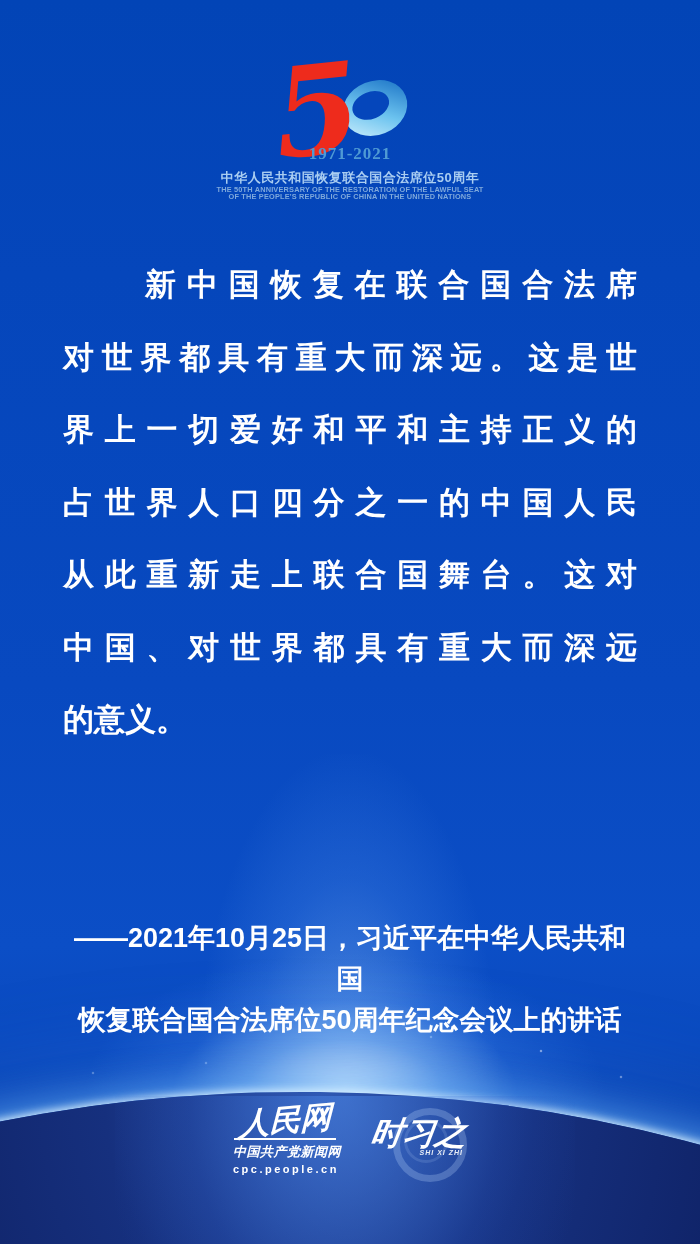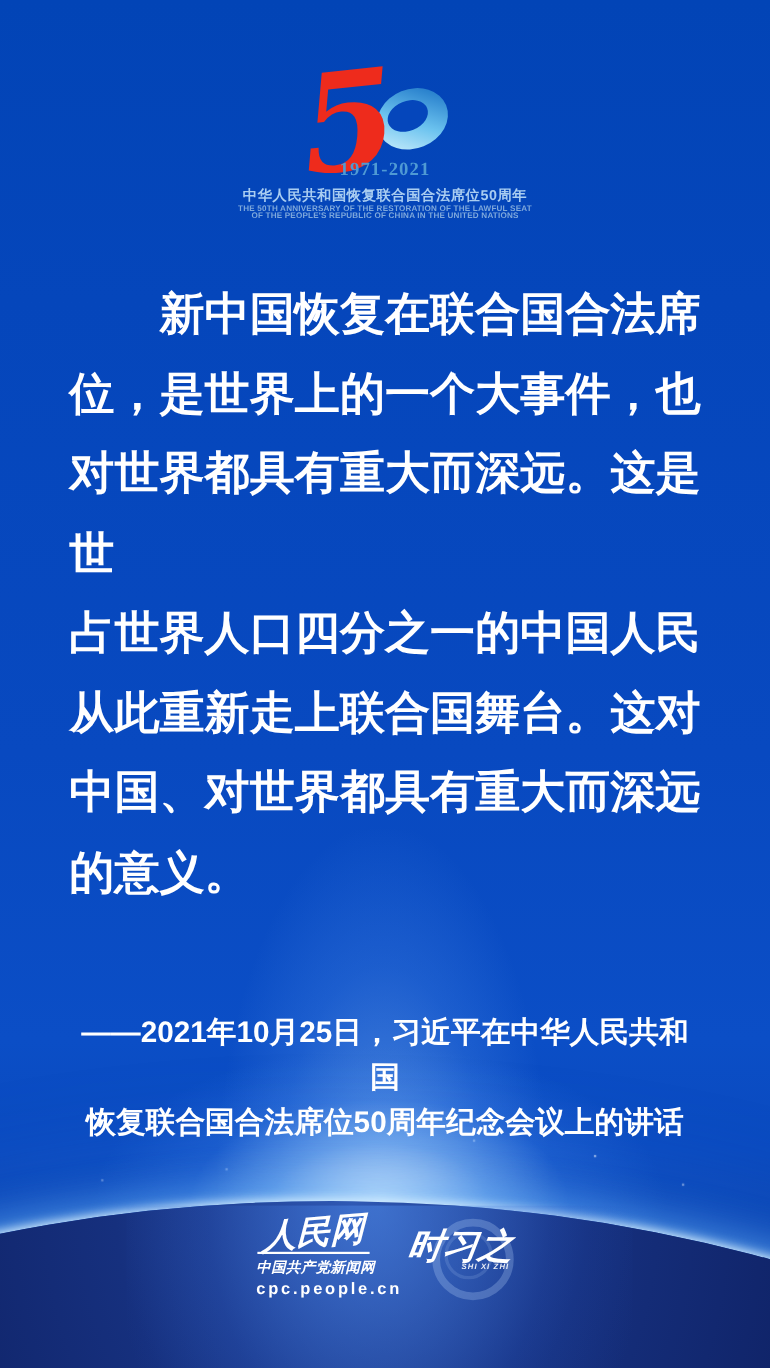--- a/index.html
+++ b/index.html
@@ -30,35 +30,35 @@
   .emblem{position:absolute;left:0;top:0;width:700px;z-index:5;}
   .emblem-50{position:absolute;left:258px;top:48px;width:180px;height:130px;}
   .emblem-years{position:absolute;top:144px;width:100%;text-align:center;
     font-family:"Liberation Serif",serif;font-weight:bold;font-size:17px;letter-spacing:1px;color:#4f9ad4;}
   .emblem-cn{position:absolute;top:169px;width:100%;text-align:center;
     font-weight:bold;font-size:13px;letter-spacing:.5px;color:#a9cdf1;}
   .emblem-en{position:absolute;top:186px;width:100%;text-align:center;
     font-weight:bold;font-size:8px;line-height:7px;letter-spacing:.2px;color:#7fa9dc;transform:scale(.92);}
   
   .quote{position:absolute;left:63px;top:249px;width:574px;z-index:5;
-    color:#fff;font-weight:bold;font-size:41px;line-height:72.5px;letter-spacing:0;}
+    color:#fff;font-weight:bold;font-size:31px;line-height:72.5px;letter-spacing:0;}
   .quote .fill{text-align:justify;text-align-last:justify;}
   .quote .indent{padding-left:82px;width:492px;}
   
   .attribution{position:absolute;left:63px;top:918px;width:574px;z-index:5;
     color:#fff;font-weight:bold;font-size:27px;line-height:41px;text-align:center;}
   
   .footer{position:absolute;left:0;top:1106px;width:700px;z-index:10;display:flex;
     justify-content:center;align-items:flex-start;gap:34px;color:#fff;}
   .pmw{width:104px;text-align:center;}
   .pmw-script{font-size:31px;font-weight:bold;font-style:italic;line-height:30px;
     transform:rotate(-5deg) skewX(-6deg);}
   .pmw-line{height:2px;background:#fff;width:102px;margin:2px auto 3px;}
   .pmw-name{font-size:13px;font-weight:bold;letter-spacing:.5px;white-space:nowrap;font-style:italic;}
-  .pmw-url{font-size:15px;font-weight:bold;letter-spacing:2.5px;margin-top:2px;}
+  .pmw-url{font-size:11px;font-weight:bold;letter-spacing:2.5px;margin-top:2px;}
   .sxz{position:relative;width:96px;padding-top:12px;text-align:center;}
   .sxz-ring{position:absolute;left:50%;top:2px;width:60px;height:60px;margin-left:-26px;
     border:7px solid rgba(195,222,255,.26);border-radius:50%;}
   .sxz-ring::after{content:"";position:absolute;left:4px;top:4px;width:38px;height:38px;
     border:3px solid rgba(195,222,255,.15);border-radius:50%;}
   .sxz-text{position:relative;font-size:32px;font-weight:bold;font-style:italic;
     transform:skewX(-8deg);line-height:30px;white-space:nowrap;}
   .sxz-sub{position:relative;font-size:7px;font-weight:bold;font-style:italic;
     letter-spacing:1px;text-align:right;padding-right:4px;margin-top:1px;color:rgba(255,255,255,.9);}
 </style>
@@ -91,22 +91,22 @@
     <div class="emblem-years">1971-2021</div>
     <div class="emblem-cn">中华人民共和国恢复联合国合法席位50周年</div>
     <div class="emblem-en">
       <div>THE 50TH ANNIVERSARY OF THE RESTORATION OF THE LAWFUL SEAT</div>
       <div>OF THE PEOPLE'S REPUBLIC OF CHINA IN THE UNITED NATIONS</div>
     </div>
   </div>
 
   <div class="quote">
     <div class="fill indent">新中国恢复在联合国合法席</div>
-    <div class="fill">位，是世界上的一个大事件，也</div>
     <div class="fill">对世界都具有重大而深远。这是世</div>
+    <div class="fill">界上一切爱好和平和主持正义的</div>
     <div class="fill">占世界人口四分之一的中国人民</div>
     <div class="fill">从此重新走上联合国舞台。这对</div>
     <div class="fill">中国、对世界都具有重大而深远</div>
     <div>的意义。</div>
   </div>
 
   <div class="attribution">
     <div>——2021年10月25日，习近平在中华人民共和国</div>
     <div>恢复联合国合法席位50周年纪念会议上的讲话</div>
   </div>

